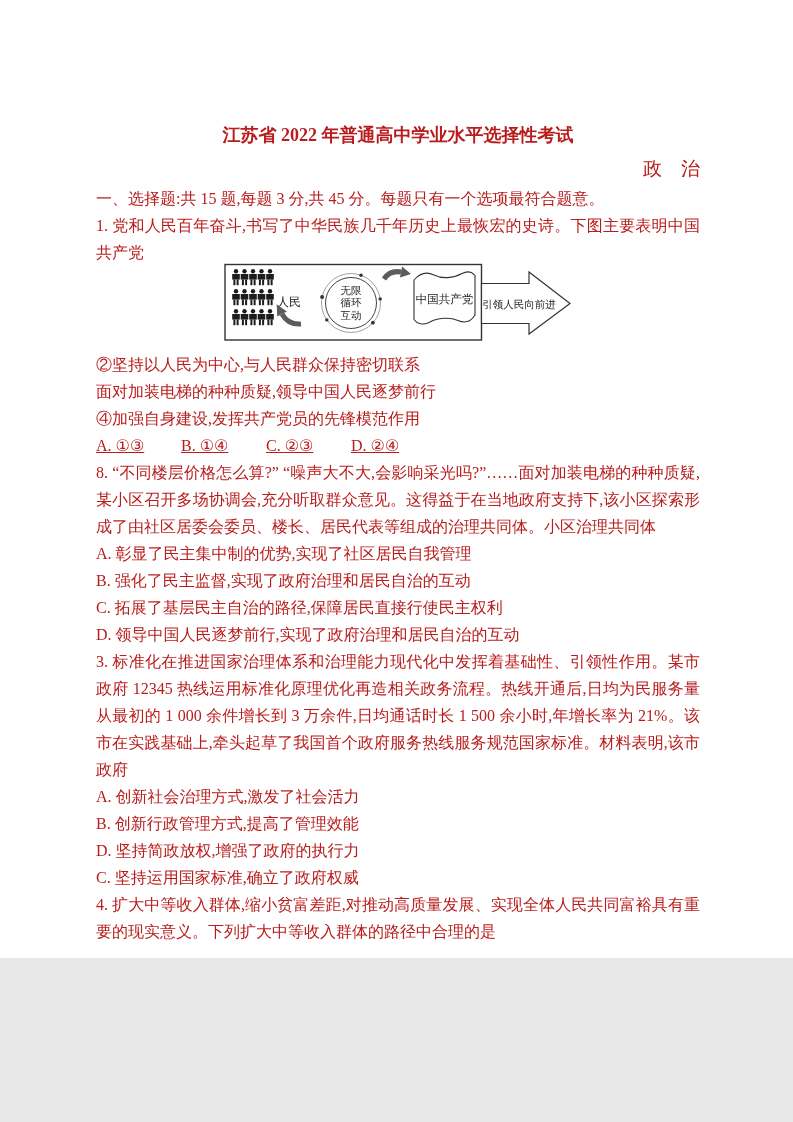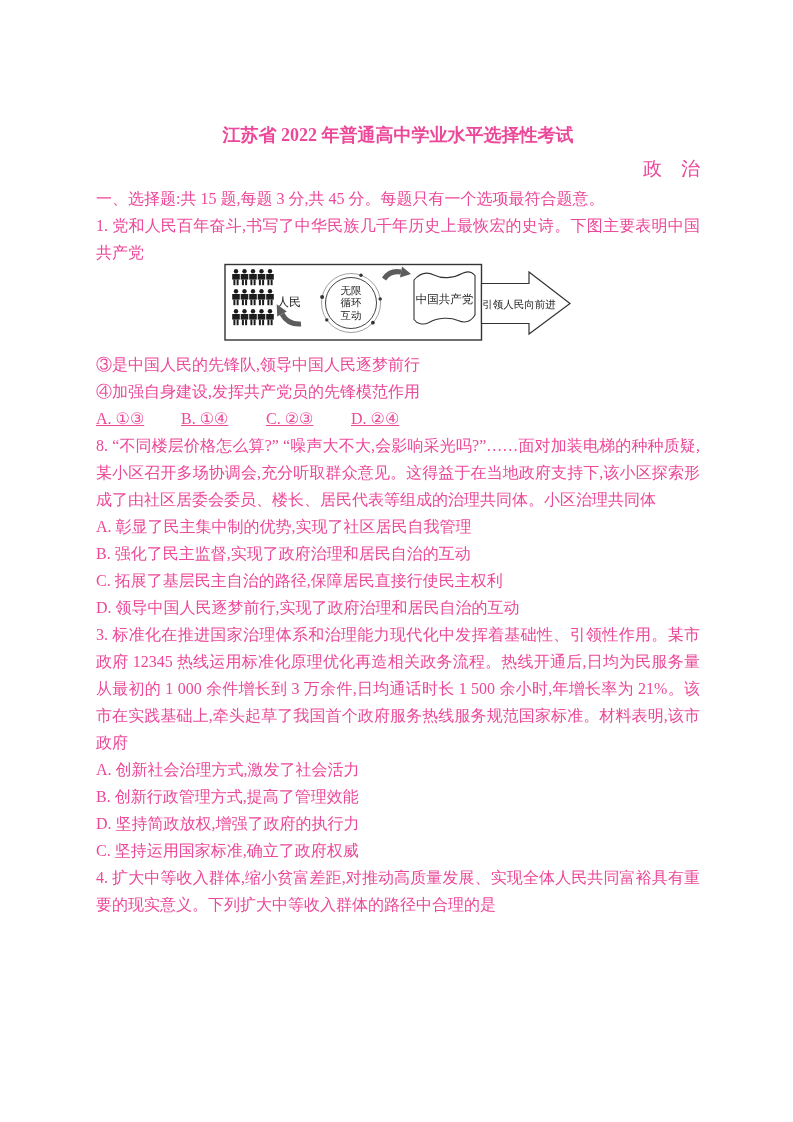--- a/index.html
+++ b/index.html
@@ -1,23 +1,23 @@
 <!DOCTYPE html>
 <html><head>
 <meta charset="utf-8">
 <style>
   html,body { margin:0; padding:0; background:#e8e8e8; }
   .page {
     position:relative;
-    width:793px; height:1122px;
+    width:793px; height:958px;
     margin:0 auto;
     background:#ffffff;
     overflow:hidden;
     font-family:"Liberation Serif","DejaVu Serif",serif;
-    color:#ec4899;
+    color:#b91c1c;
   }
   .content { padding:123px 93px 0 96px; }
   h1.title {
     margin:0; text-align:center;
     font-size:18px; line-height:25px; font-weight:bold;
   }
   h2.subject {
     margin:7px 0 0 0; text-align:right;
     font-size:19px; line-height:27px; font-weight:normal;
   }
@@ -104,21 +104,22 @@
           <text x="220.5" y="40" font-size="11.5" text-anchor="middle">中国共产党</text>
         </g>
 
         <g>
           <path d="M257.5,20.5 L305,20.5 L305,9 L346,40.5 L305,71 L305,60.5 L257.5,60.5 Z" fill="#ffffff" stroke="#333333" stroke-width="1.2"></path>
           <text x="295" y="44.5" font-size="10.5" text-anchor="middle">引领人民向前进</text>
         </g>
       </svg>
     </div>
 
-    <p>③是中国人民的先锋队,领导中国人民逐梦前行</p>
+    <p>②坚持以人民为中心,与人民群众保持密切联系</p>
+    <p>面对加装电梯的种种质疑,领导中国人民逐梦前行</p>
     <p>④加强自身建设,发挥共产党员的先锋模范作用</p>
 
     <p class="choices-row">
       <span class="choice-inline">A. ①③</span>
       <span class="choice-inline">B. ①④</span>
       <span class="choice-inline">C. ②③</span>
       <span class="choice-inline">D. ②④</span>
     </p>
 
     <p class="stem">8. “不同楼层价格怎么算?” “噪声大不大,会影响采光吗?”……面对加装电梯的种种质疑,某小区召开多场协调会,充分听取群众意见。这得益于在当地政府支持下,该小区探索形成了由社区居委会委员、楼长、居民代表等组成的治理共同体。小区治理共同体</p>

